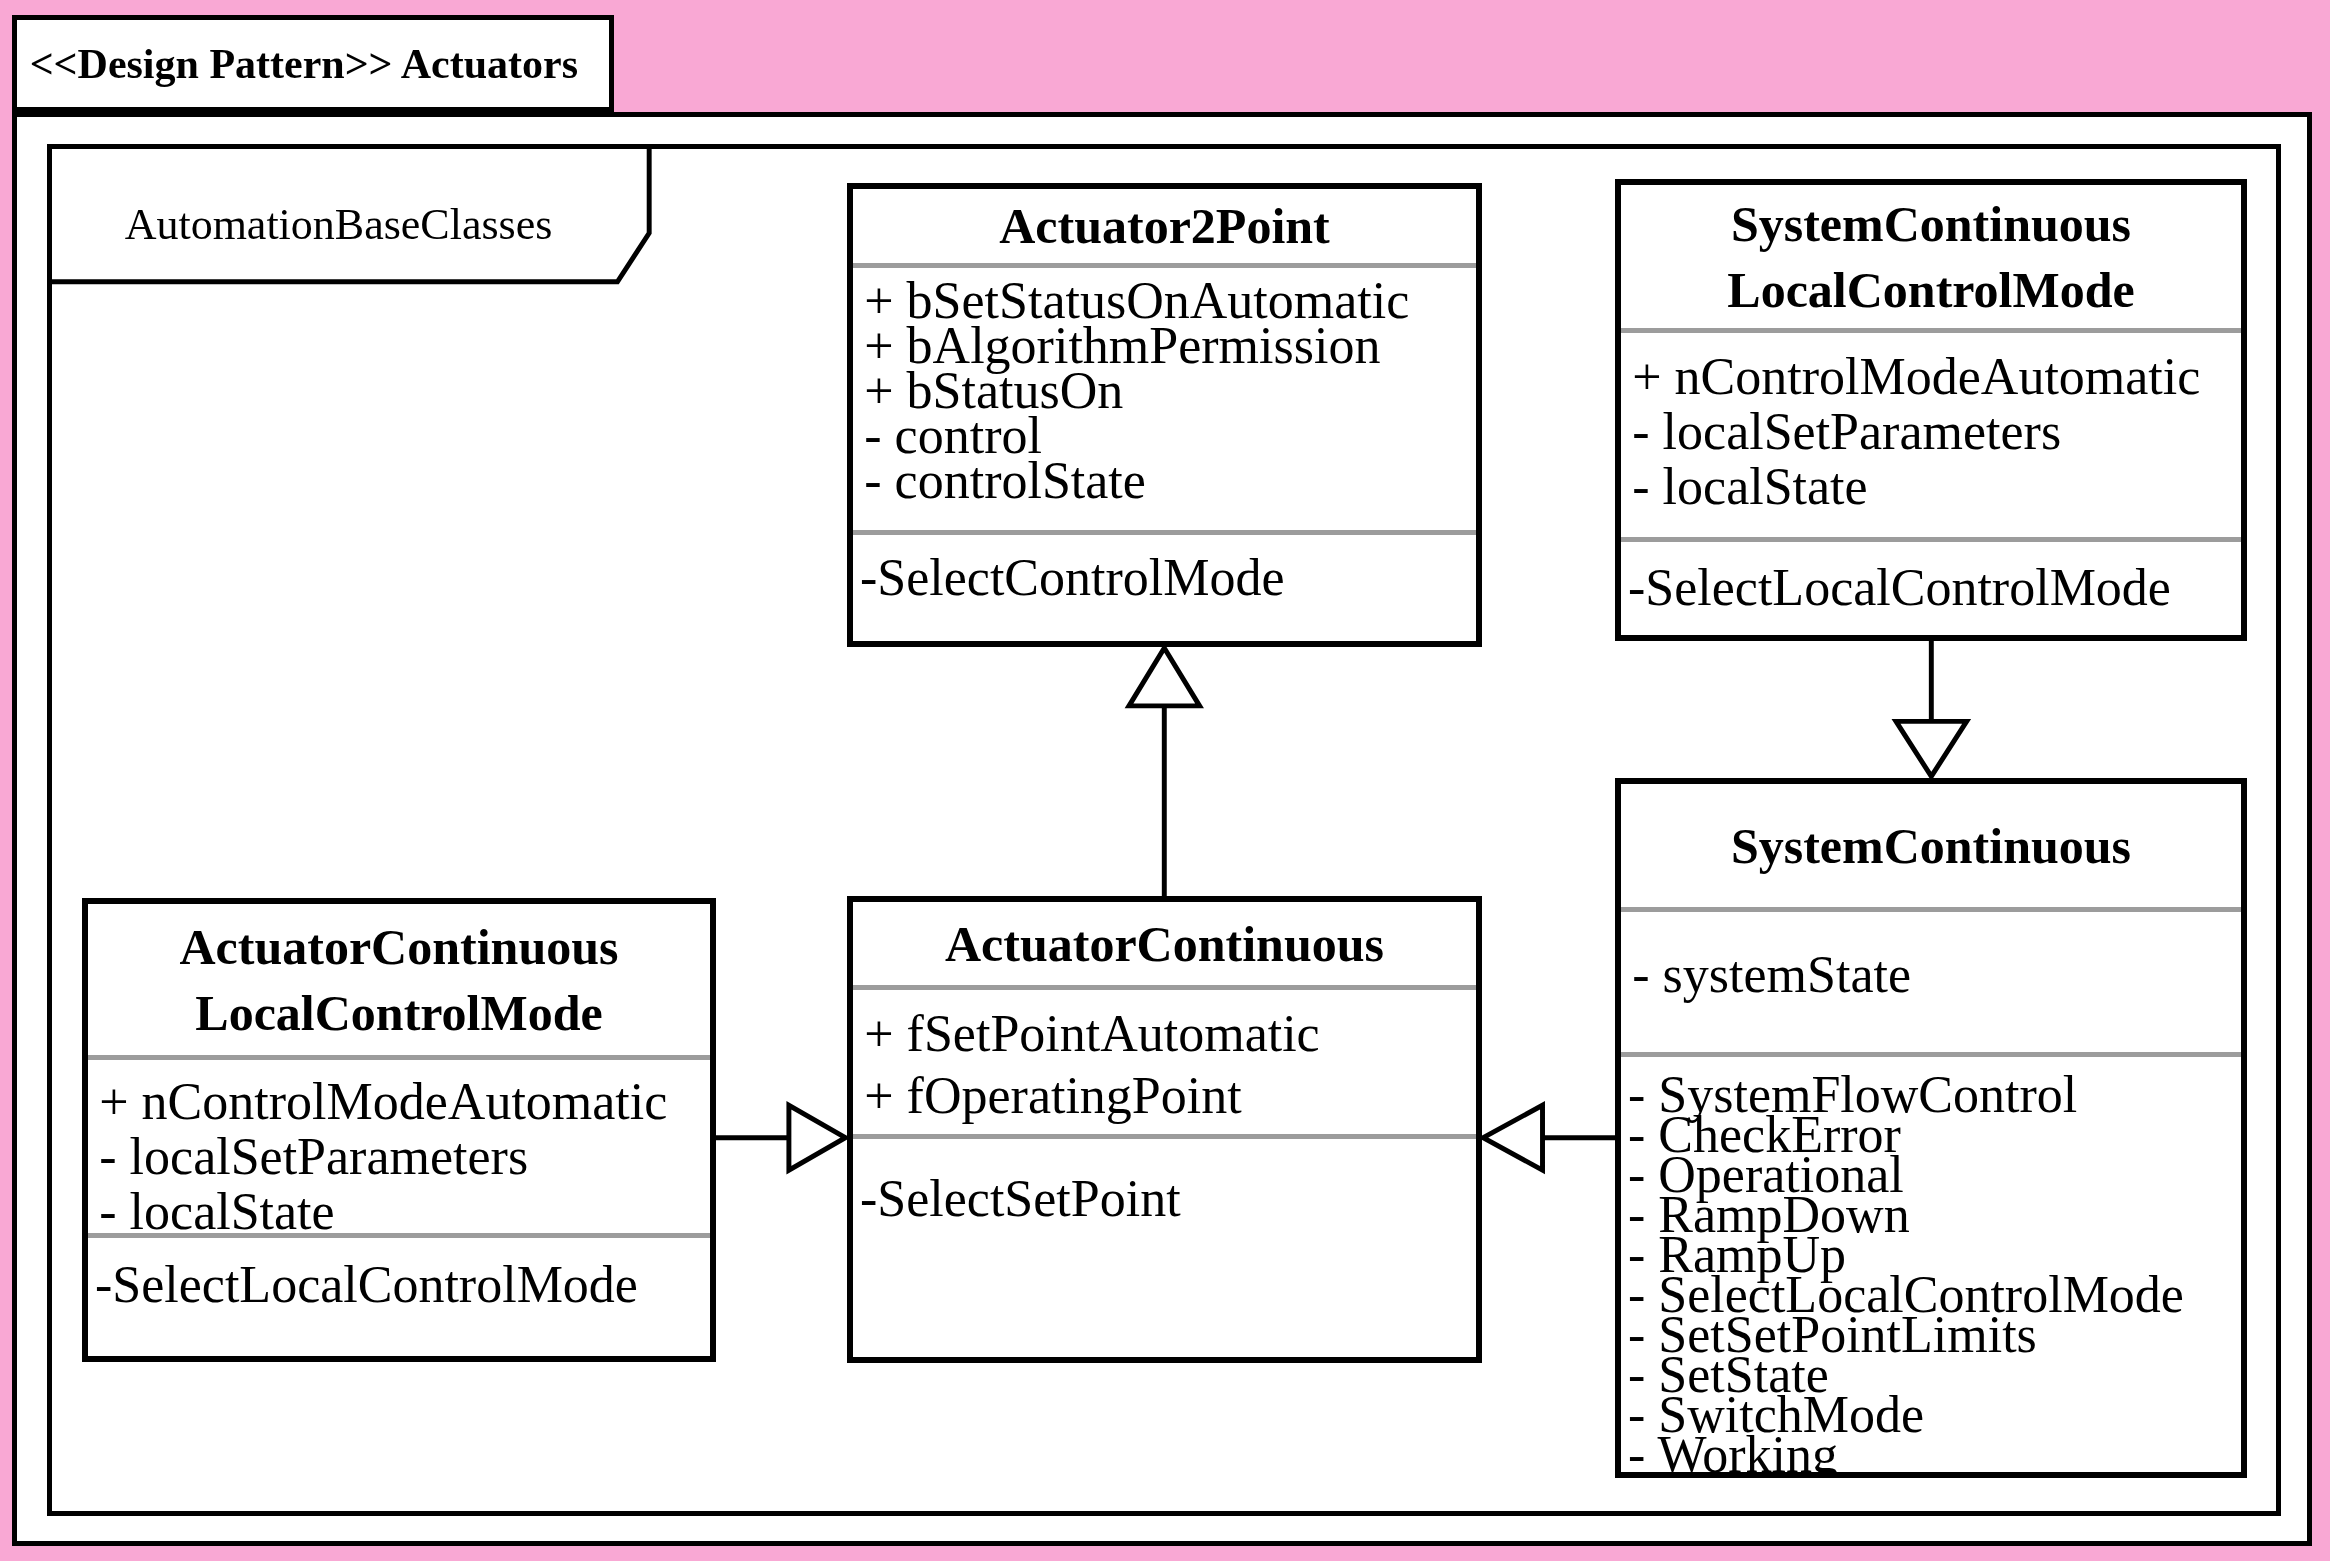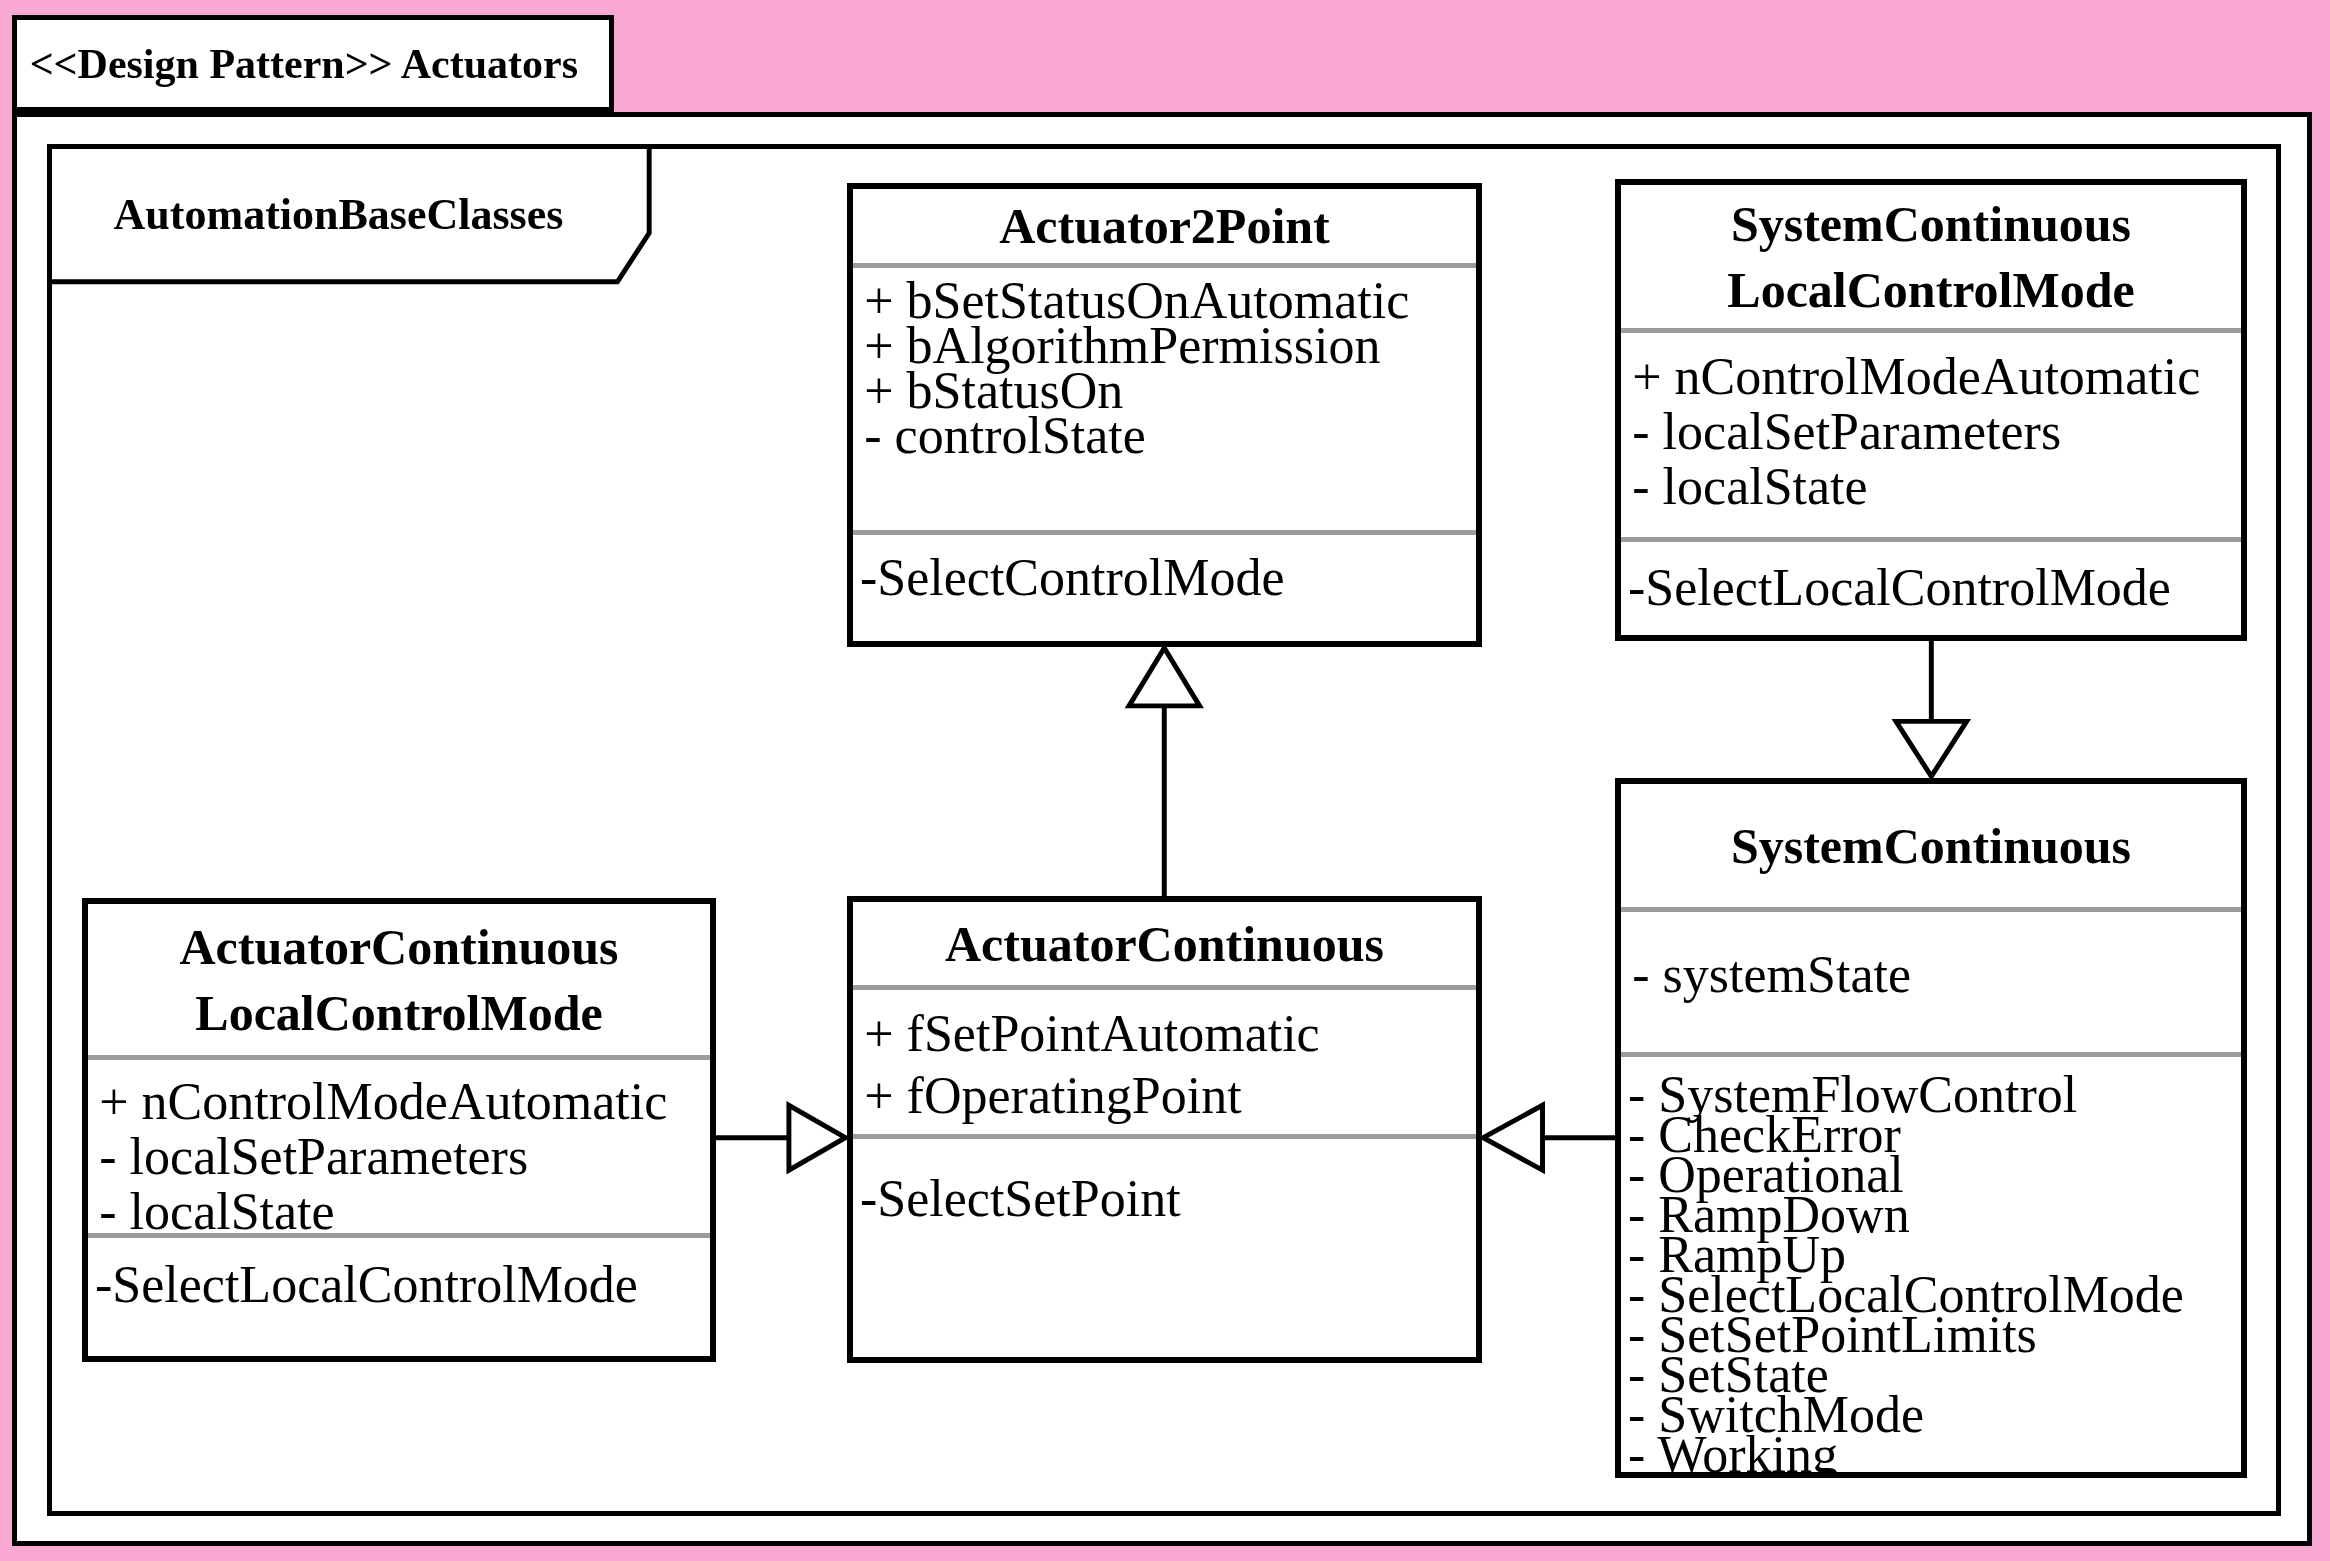--- a/index.html
+++ b/index.html
@@ -17,23 +17,23 @@
   }
   .pkg-body{
     position:absolute;left:12px;top:112px;width:2300px;height:1434px;
     border:5px solid #000;box-sizing:border-box;background:#fff;
   }
   .inner-body{
     position:absolute;left:47px;top:144px;width:2234px;height:1372px;
     border:5px solid #000;box-sizing:border-box;background:#fff;
   }
   .inner-title{
-    position:absolute;left:56px;top:154px;width:565px;height:120px;
+    position:absolute;left:56px;top:164px;width:565px;height:120px;
     display:flex;align-items:center;justify-content:center;
-    font-weight:bold;font-size:44px;
+    font-weight:normal;font-size:44px;
   }
   
   .class-box{
     position:absolute;background:#fff;border:6.4px solid #000;
     box-sizing:border-box;display:flex;flex-direction:column;
   }
   .cb-title{
     flex:0 0 auto;display:flex;flex-direction:column;
     align-items:center;justify-content:center;
     font-weight:bold;font-size:50px;line-height:1.32;
@@ -71,20 +71,21 @@
   <div class="inner-title">AutomationBaseClasses</div>
 
   <div class="class-box" style="left:847px;top:183px;width:635px;height:464px;">
     <div class="cb-title" style="height:74px;">
         <span class="title-line">Actuator2Point</span>
       </div>
     <div class="cb-attrs lh64" style="height:267px;">
         <div class="member">+ bSetStatusOnAutomatic</div>
         <div class="member">+ bAlgorithmPermission</div>
         <div class="member">+ bStatusOn</div>
+        <div class="member">- control</div>
         <div class="member">- controlState</div>
       </div>
     <div class="cb-methods lh64">
         <div class="member">-SelectControlMode</div>
       </div>
   </div>
 
   <div class="class-box" style="left:1615px;top:179px;width:632px;height:462px;">
     <div class="cb-title" style="height:143px;">
         <span class="title-line">SystemContinuous</span>

